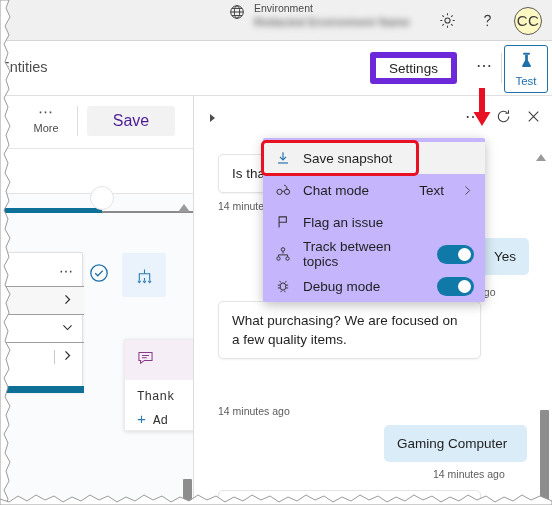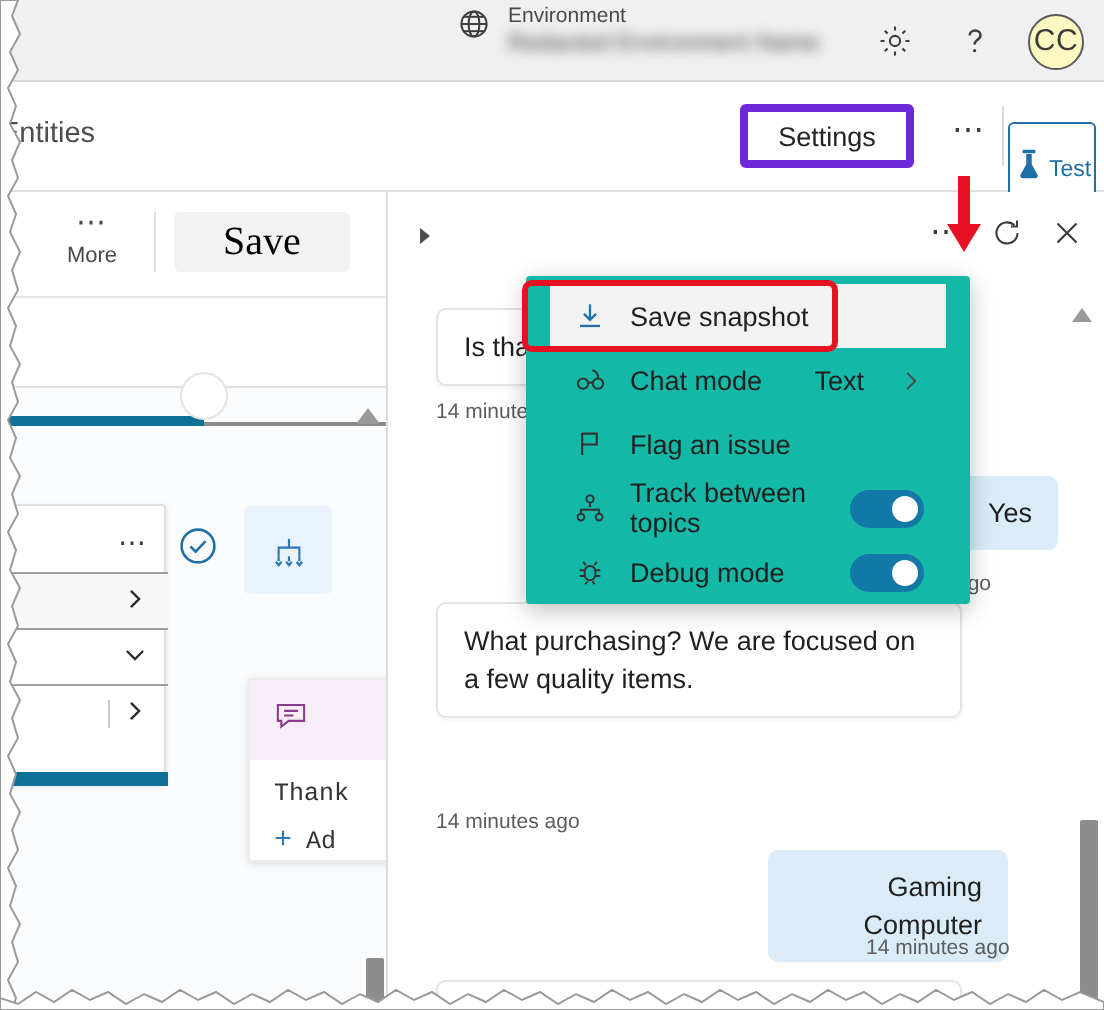--- a/index.html
+++ b/index.html
@@ -76,44 +76,43 @@
     background: #ffffff;
     border-bottom: 1px solid #e0e0e0;
   }
   .entities-title {
     position: absolute; left: 0px; top: 18px;
     font-size: 14.5px; color: #4d4d4d;
   }
   .settings-btn {
     position: absolute; right: 95px; top: 11px;
     width: 87px; height: 32px;
-    border: 4px solid #6d28d9; background: #ffffff;
+    border: 6px solid #6d28d9; background: #ffffff;
     border-radius: 3px;
     font-size: 13.5px; color: #242424;
     font-family: "Liberation Sans", sans-serif;
     cursor: pointer;
   }
   .more-dots {
     position: absolute; right: 59px; top: 18px;
     font-size: 16px; color: #3b3b3b; letter-spacing: 1px;
     cursor: pointer; line-height: 14px;
   }
   .vdivider {
     position: absolute; right: 50px; top: 12px;
     width: 1px; height: 30px; background: #d9d9d9;
   }
   .test-btn {
     position: absolute; right: 4px; top: 4px;
     width: 44px; height: 48px;
     border: 1.4px solid #1f6fa8;
     border-radius: 3px; background: #ffffff;
-    display: flex; 
+    display: flex; flex-direction: column;
     align-items: center; justify-content: center; gap: 1px;
     cursor: pointer;
-    margin-top: 16px;
   }
   .test-label { font-size: 11.5px; color: #1f6fa8; }
 
   
   .left-pane {
     position: absolute; left: 0; top: 96px;
     width: 193px; height: 409px;
     background: #ffffff;
     overflow: hidden;
   }
@@ -130,22 +129,22 @@
   .lp-more .dots { font-size: 15px; line-height: 13px; letter-spacing: 1px; display:block; }
   .lp-more .lbl { display: block; margin-top: 4px; }
   .lp-tdiv {
     position: absolute; left: 77px; top: 10px;
     width: 1px; height: 30px; background: #dedede;
   }
   .save-btn {
     position: absolute; left: 87px; top: 10px;
     width: 88px; height: 30px;
     background: #f2f2f2; border: none; border-radius: 3px;
-    color: #000000; font-size: 20px;
-    font-family: Liberation Serif, serif;
+    color: #4c1d95; font-size: 16px;
+    font-family: Liberation Sans, sans-serif;
     cursor: default;
   }
   .lp-blank {
     position: absolute; left: 0; top: 53px;
     width: 193px; height: 45px; background: #ffffff;
     border-bottom: 1px solid #e2e2e2;
   }
   .canvas {
     position: absolute; left: 0; top: 98px;
     width: 193px; height: 311px;
@@ -310,25 +309,25 @@
   }
   .chat-sb-thumb {
     position: absolute; right: 3px; top: 272px;
     width: 9px; height: 95px; background: #8d8d8d; border-radius: 1px;
   }
 
   
   .menu {
     position: absolute; left: 263px; top: 138px;
     width: 222px; height: 164px;
-    background: #14b8a6;
+    background: #c4b5fd;
     box-shadow: 0 3px 12px rgba(0,0,0,.26);
     border-radius: 2px;
     z-index: 60;
-    padding: 4px 12px;
+    padding: 4px 0;
   }
   .menu-item {
     position: relative;
     height: 32px; display: flex; align-items: center;
     padding: 0 11px; gap: 11px;
     font-size: 13.5px; color: #1f1f1f; cursor: pointer;
   }
   .menu-item.hl { background: #f2f2f2; }
   .mi-ic {
     width: 18px; height: 18px;
@@ -524,21 +523,21 @@
 
       <div class="bubble bot" style="left:24px; top:16px; width:92px;">Is that</div>
       <div class="ts" style="left:24px; top:62px;">14 minutes ago</div>
 
       <div class="bubble user" style="left:273px; top:100px; width:62px; text-align:right;">Yes</div>
       <div class="ts" style="left:270px; top:148px;">es ago</div>
 
       <div class="bubble bot" style="left:24px; top:163px; width:263px;">What                      purchasing? We are focused on a few quality items.</div>
       <div class="ts" style="left:24px; top:267px;">14 minutes ago</div>
 
-      <div class="bubble user" style="left:190px; top:287px; width:120px; text-align:right;">Gaming Computer</div>
+      <div class="bubble user" style="left:190px; top:287px; width:143px; text-align:left;">Gaming Computer</div>
       <div class="ts" style="left:239px; top:330px;">14 minutes ago</div>
 
       <div class="bubble bot" style="left:24px; top:352px; width:263px;">Go get 'em tiger! Sudoku helps keep the mind active.</div>
 
       <div class="chat-sb-up"></div>
       <div class="chat-sb-thumb"></div>
     </div>
   </div>
 
   <div class="menu">

